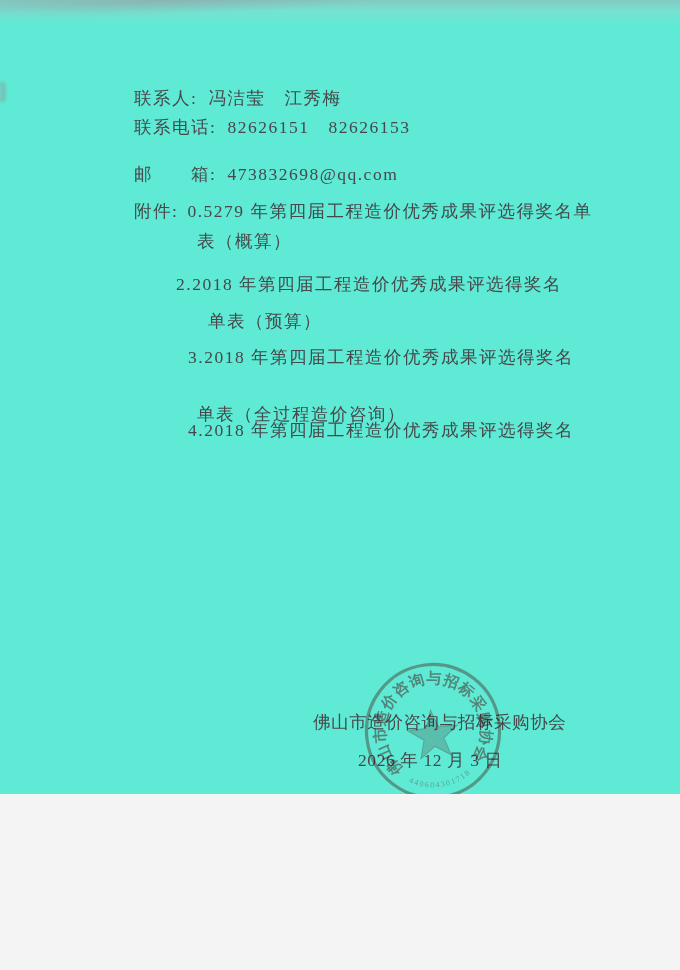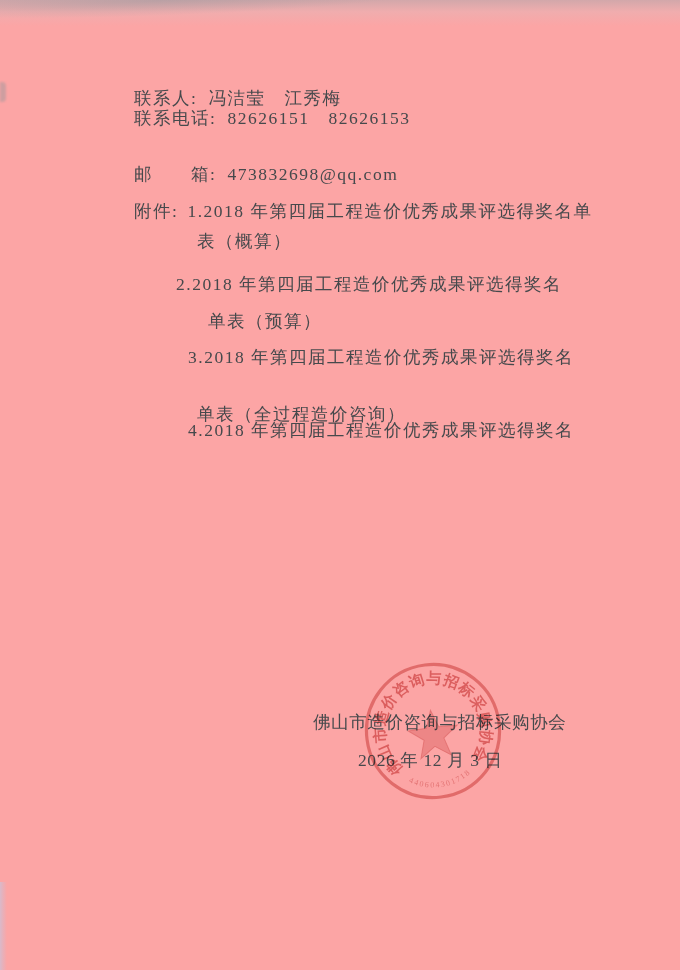--- a/index.html
+++ b/index.html
@@ -2,22 +2,22 @@
 <html><head>
 <meta charset="utf-8">
 <style>
   html,body{margin:0;padding:0;}
   body{
     width:680px;height:970px;
     background:#f4f4f5;
     font-family:"Liberation Serif","DejaVu Serif",serif;
   }
   .page{
-    position:relative;width:680px;height:970px;
-    background:#fca5a5;overflow:hidden;
+    position:relative;width:680px;height:794px;
+    background:#5eead4;overflow:hidden;
   }
   
   .top-shadow{
     position:absolute;left:0;top:0;width:680px;height:26px;
     background:linear-gradient(to bottom, rgba(168,170,175,0.50) 0%, rgba(198,200,205,0.22) 45%, rgba(255,255,255,0) 100%);
     pointer-events:none;
   }
   .top-streak{
     position:absolute;left:-12px;top:-16px;width:430px;height:30px;
     background:radial-gradient(ellipse at 40% 50%, rgba(148,150,156,0.40), rgba(148,150,156,0) 72%);
@@ -62,25 +62,25 @@
 
 <div class="page">
 
   <div class="top-shadow"></div>
   <div class="top-streak"></div>
   <div class="left-mark"></div>
   <div class="bl-edge"></div>
 
   <div class="line" style="left:134px;top:87px"><span>联系人:</span><span class="val">冯洁莹　江秀梅</span></div>
 
-  <div class="line" style="left:134px;top:107px"><span>联系电话:</span><span class="val">82626151　82626153</span></div>
+  <div class="line" style="left:134px;top:116px"><span>联系电话:</span><span class="val">82626151　82626153</span></div>
 
   <div class="line" style="left:134px;top:163px"><span>邮　　箱:</span><span class="val">473832698@qq.com</span></div>
 
-  <div class="line" style="left:134px;top:200px"><span>附件:</span><span class="att-first">1.2018 年第四届工程造价优秀成果评选得奖名单</span></div>
+  <div class="line" style="left:134px;top:200px"><span>附件:</span><span class="att-first">0.5279 年第四届工程造价优秀成果评选得奖名单</span></div>
   <div class="line" style="left:197px;top:230px">表（概算）</div>
 
   <div class="line" style="left:176px;top:273px">2.2018 年第四届工程造价优秀成果评选得奖名</div>
   <div class="line" style="left:208px;top:310px">单表（预算）</div>
 
   <div class="line" style="left:188px;top:346px">3.2018 年第四届工程造价优秀成果评选得奖名</div>
   <div class="line" style="left:197px;top:403px">单表（全过程造价咨询）</div>
 
   <div class="line" style="left:188px;top:419px">4.2018 年第四届工程造价优秀成果评选得奖名</div>
 

